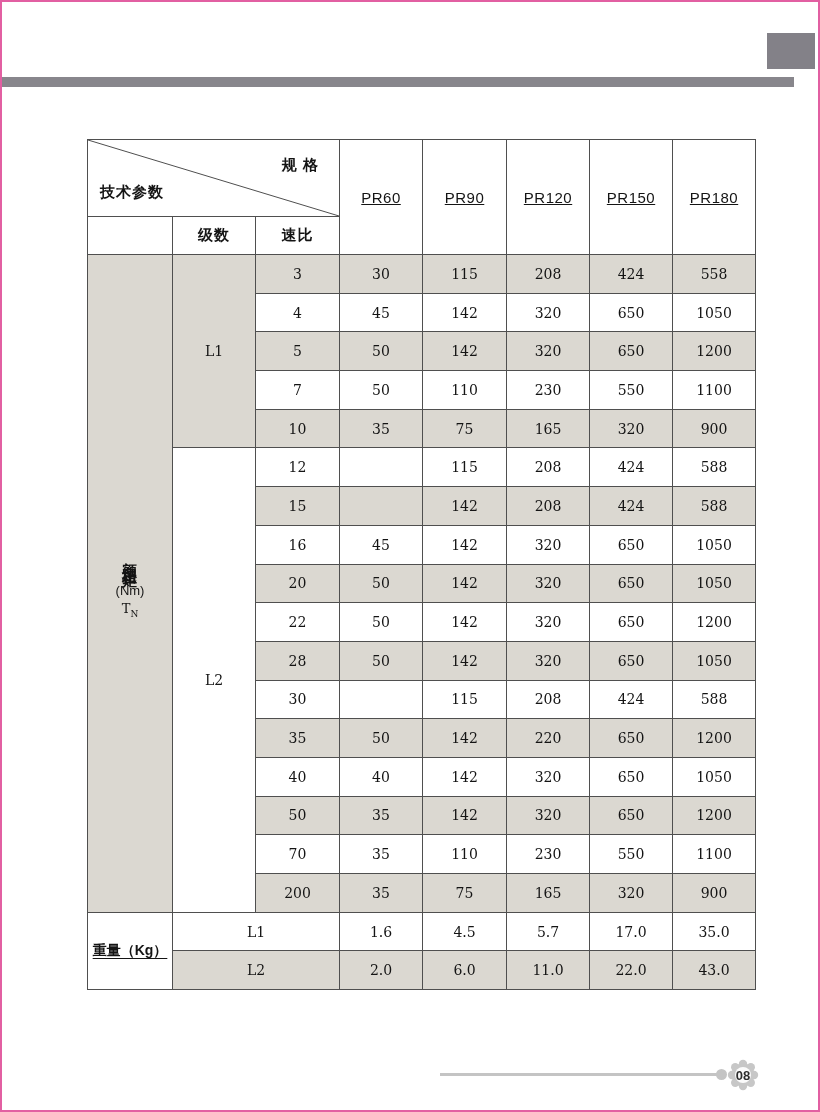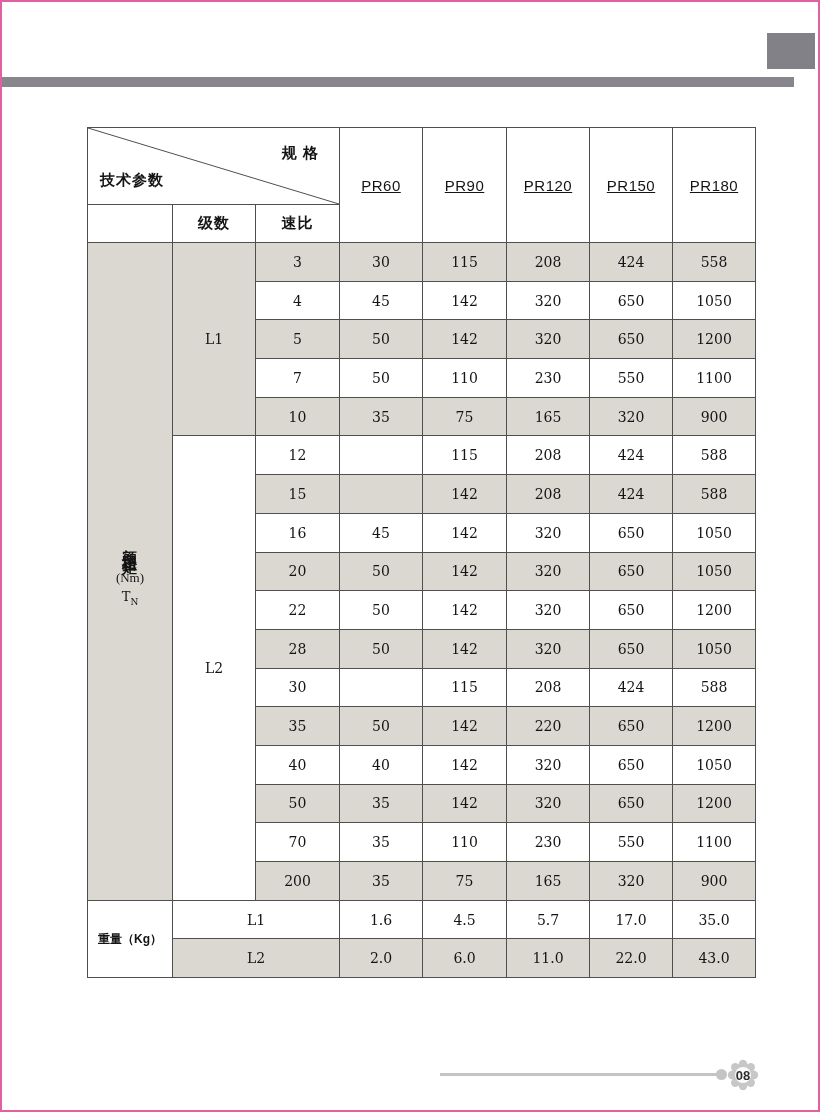--- a/index.html
+++ b/index.html
@@ -10,21 +10,21 @@
     background:#ffffff;
     border:2px solid #e25fa2;
     overflow:hidden;
     font-family:"Liberation Sans","DejaVu Sans",sans-serif;
   }
   
   .top-square{position:absolute;left:765px;top:31px;width:48px;height:36px;background:#838188;}
   .top-bar{position:absolute;left:0px;top:75px;width:792px;height:10px;background:#88868c;}
 
   
-  .tbl-wrap{position:absolute;left:85px;top:125px;}
+  .tbl-wrap{position:absolute;left:85px;top:137px;}
   table.spec{border-collapse:collapse;table-layout:fixed;width:668px;}
   table.spec td{
     border:1px solid #4f4f4f;
     text-align:center;vertical-align:middle;
     padding:0;color:#141414;
     background:#ffffff;
   }
   tr.hr1{height:77px;}
   tr.hr2{height:38px;}
   tr.dr{height:38.7px;}
@@ -42,28 +42,28 @@
   .corner-top{position:absolute;top:16px;right:20px;}
   .corner-bottom{position:absolute;bottom:14px;left:12px;}
 
   
   .torque-wrap{display:flex;flex-direction:column;align-items:center;justify-content:center;}
   .vtext{
     writing-mode:vertical-rl;text-orientation:upright;
     font-family:"Liberation Sans","DejaVu Sans",sans-serif;
     font-weight:700;font-size:15px;letter-spacing:4px;line-height:1;
   }
-  .t-unit{font-family:Liberation Serif, serif;font-size:13px;margin-top:18px;}
+  .t-unit{font-family:Liberation Sans, sans-serif;font-size:13px;margin-top:18px;}
   .t-sym{font-family:"DejaVu Serif","Liberation Serif",serif;font-size:13px;margin-top:3px;}
   .t-sym sub{font-size:9px;}
 
   .wlabel{
     font-family:"Liberation Sans","DejaVu Sans",sans-serif;
-    font-weight:700;font-size:12px;
-    text-underline-offset:3px;margin-top:32px;
+    font-weight:700;font-size:14px;
+    text-decoration:underline;text-underline-offset:3px;margin-top:32px;
   }
 
   
   .footer-rule{position:absolute;left:438px;top:1071px;width:280px;height:3px;background:#c4c4c4;}
   .footer-dot{position:absolute;left:714px;top:1067px;width:11px;height:11px;border-radius:50%;background:#c4c4c4;}
   .gear{position:absolute;left:717px;top:1049px;width:48px;height:48px;}
   .gear text{
     font-family:"Liberation Sans","DejaVu Sans",sans-serif;
     font-weight:600;font-size:13px;fill:#2e2e2e;
   }

